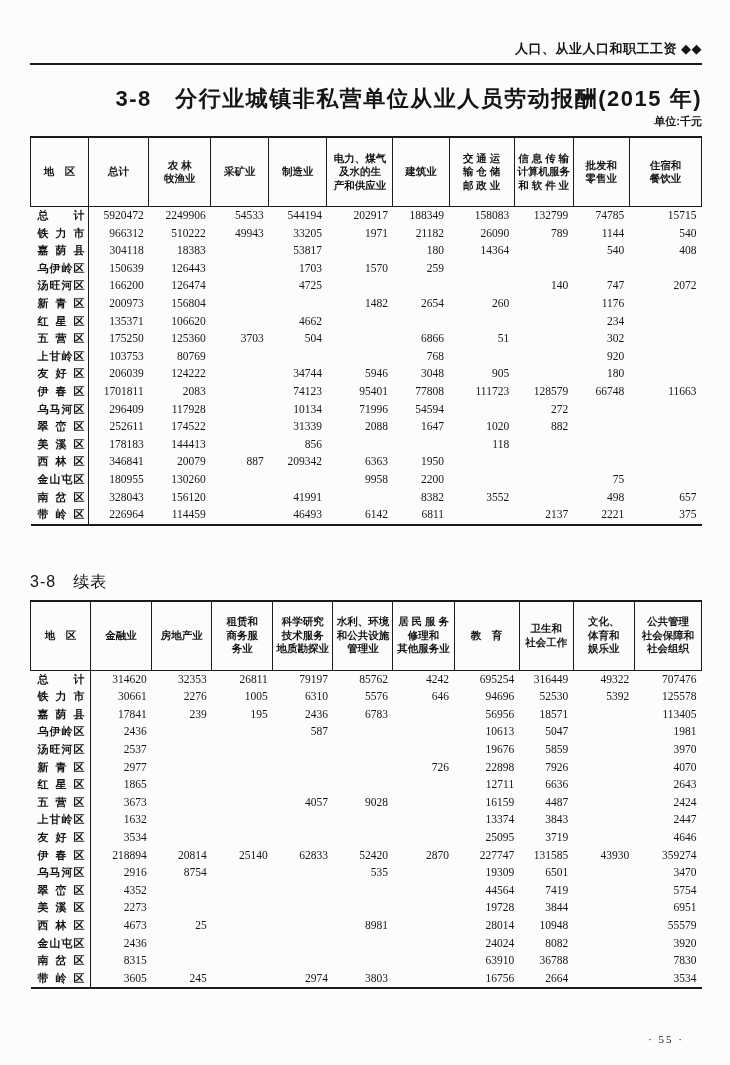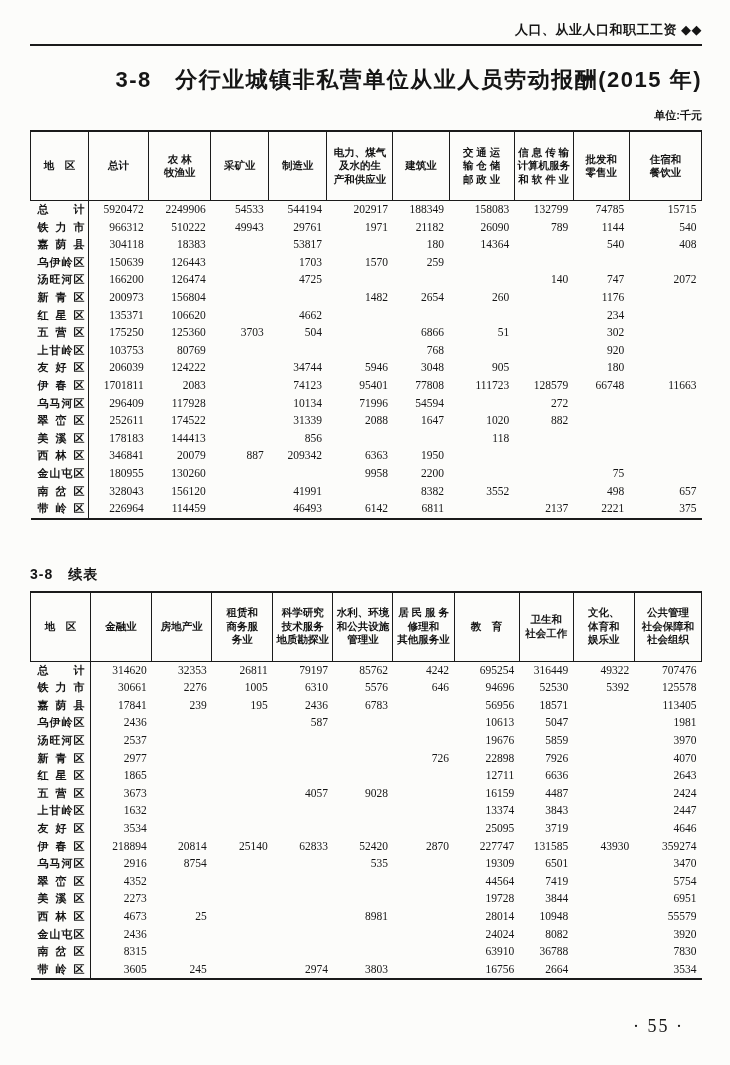--- a/index.html
+++ b/index.html
@@ -2,41 +2,41 @@
 <html><head>
 <meta charset="utf-8">
 <style>
   html,body{margin:0;padding:0;background:#e8e8e6;}
   .page{
     position:relative;width:730px;height:1065px;margin:0 auto;
     background:#fcfcfa;color:#151515;overflow:hidden;
     font-family:"Liberation Sans","DejaVu Sans",sans-serif;
   }
   .content{margin:0 28px 0 30px;}
-  .masthead{padding-top:21px;text-align:right;font-weight:bold;font-size:13px;letter-spacing:.5px;}
+  .masthead{padding-top:40px;text-align:right;font-weight:bold;font-size:13px;letter-spacing:.5px;}
   .rule{height:2px;background:#1b1b1b;margin-top:5px;}
   .title{text-align:right;font-size:22px;font-weight:bold;margin-top:19px;letter-spacing:1.5px;}
-  .unit{text-align:right;font-size:11px;font-weight:bold;margin-top:13px;}
+  .unit{text-align:right;font-size:11px;font-weight:bold;}
   table{border-collapse:collapse;width:672px;table-layout:fixed;margin-top:7px;
         border-top:2px solid #1b1b1b;border-bottom:2px solid #1b1b1b;}
   thead th{
     border:1.2px solid #1b1b1b;font-size:10.5px;font-weight:bold;
     white-space:pre-line;line-height:13.5px;padding:2px 1px;height:64px;
     vertical-align:middle;text-align:center;
   }
   tbody td{font-size:11px;height:17.6px;line-height:17.6px;padding:0;overflow:hidden;}
   tbody td.region{font-weight:bold;border-right:1.2px solid #1b1b1b;padding-left:7px;}
   tbody td.region span{display:inline-block;width:47px;text-align:justify;text-align-last:justify;}
   tbody td.num{
     font-family:"Liberation Serif","DejaVu Serif",serif;font-size:11.5px;
     text-align:right;padding-right:5px;
   }
-  .cont{font-weight:bold;font-size:14px;margin-top:46px;letter-spacing:1px;}
+  .cont{font-weight:normal;font-size:16px;margin-top:46px;letter-spacing:1px;}
   .pageno{
-    position:absolute;bottom:28px;right:46px;font-size:18px;
+    position:absolute;bottom:20px;right:46px;font-size:11px;
     font-family:"Liberation Serif","DejaVu Serif",serif;letter-spacing:2px;
   }
 </style>
 </head>
 <body>
 
 <div class="page">
   <div class="content">
     <div class="masthead">人口、从业人口和职工工资 ◆◆</div>
     <div class="rule"></div>
@@ -92,21 +92,21 @@
             <td class="num">158083</td>
             <td class="num">132799</td>
             <td class="num">74785</td>
             <td class="num">15715</td>
           </tr>
           <tr>
             <td class="region"><span>铁力市</span></td>
             <td class="num">966312</td>
             <td class="num">510222</td>
             <td class="num">49943</td>
-            <td class="num">29761</td>
+            <td class="num">33205</td>
             <td class="num">1971</td>
             <td class="num">21182</td>
             <td class="num">26090</td>
             <td class="num">789</td>
             <td class="num">1144</td>
             <td class="num">540</td>
           </tr>
           <tr>
             <td class="region"><span>嘉荫县</span></td>
             <td class="num">304118</td>

